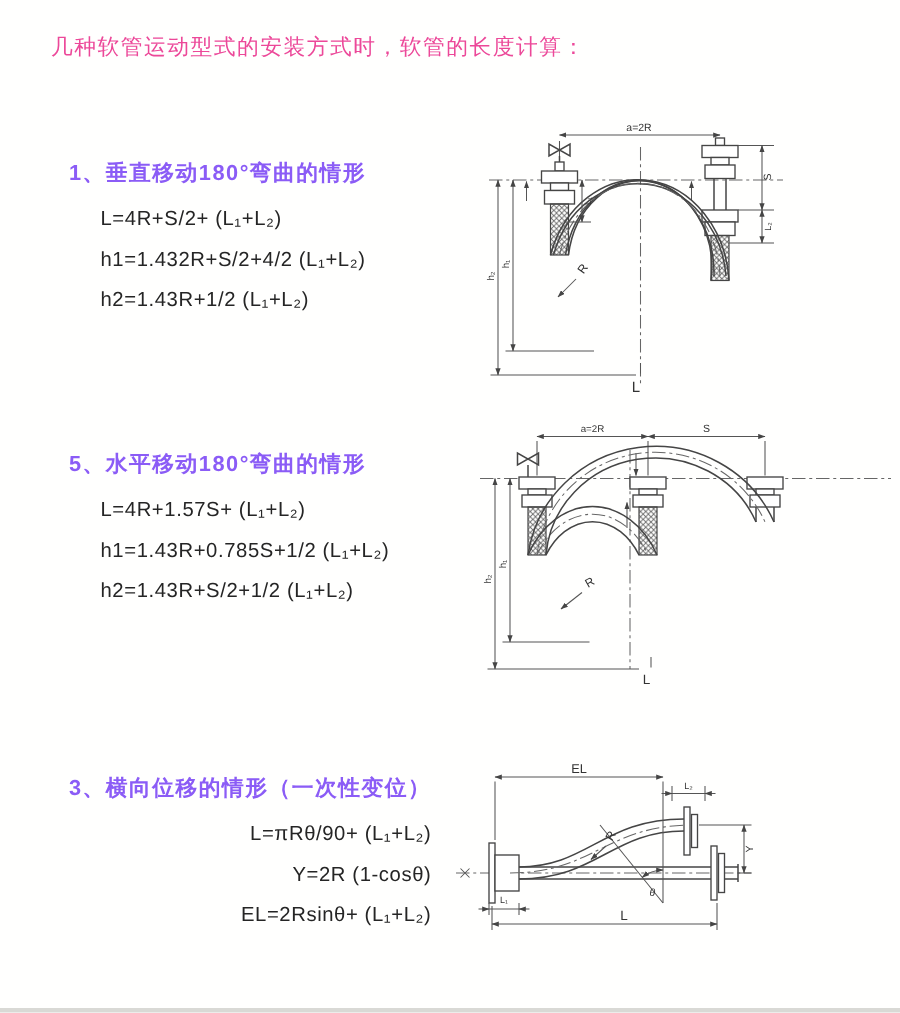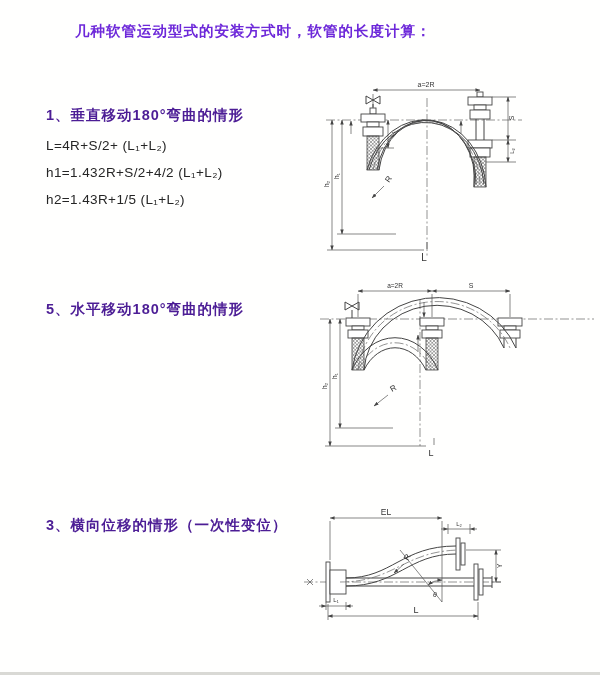--- a/index.html
+++ b/index.html
@@ -2,29 +2,29 @@
 <html><head>
 <meta charset="utf-8">
 <style>
   html,body{margin:0;padding:0;}
   body{
     width:600px;height:675px;position:relative;background:#fffffe;
     font-family:"Liberation Sans","DejaVu Sans",sans-serif;color:#222;
     overflow:hidden;
   }
   .page-title{
-    position:absolute;left:34px;top:22px;font-size:14.5px;font-weight:bold;
-    letter-spacing:1px;color:#6d28d9;margin-left:41px;
+    position:absolute;left:34px;top:22px;font-size:14.5px;font-weight:normal;
+    letter-spacing:1px;color:#ec4899;
   }
   .section{position:absolute;left:46px;}
   .sec1{top:106px;}
   .sec2{top:300px;}
   .sec3{top:516px;text-align:right;}
-  .sec-heading{font-size:14.5px;font-weight:bold;letter-spacing:1px;color:#4c1d95;margin:0 0 7px 0;}
-  .formulas{}
+  .sec-heading{font-size:14.5px;font-weight:bold;letter-spacing:1px;color:#8b5cf6;margin:0 0 7px 0;}
+  .formulas{margin-left:21px;}
   .formula{font-size:13.5px;line-height:27px;letter-spacing:0.4px;color:#252525;white-space:pre;}
   svg{position:absolute;overflow:visible;}
   #diagram1{left:308px;top:72px;}
   #diagram2{left:308px;top:278px;}
   #diagram3{left:296px;top:502px;}
   svg text{font-family:"Liberation Sans","DejaVu Sans",sans-serif;fill:#333;}
   .ln{stroke:#454545;stroke-width:1;fill:none;}
   .thin{stroke:#555;stroke-width:0.7;fill:none;}
   .cl{stroke:#666;stroke-width:0.7;fill:none;stroke-dasharray:9 2.5 2 2.5;}
   .fit{fill:#ffffff;stroke:#454545;stroke-width:0.9;}
@@ -33,30 +33,40 @@
 </head>
 <body>
 
 <div class="page-title">几种软管运动型式的安装方式时，软管的长度计算：</div>
 
 <div class="section sec1">
   <div class="sec-heading">1、垂直移动180°弯曲的情形</div>
   <div class="formulas">
     <div class="formula">L=4R+S/2+ (L₁+L₂)</div>
     <div class="formula">h1=1.432R+S/2+4/2 (L₁+L₂)</div>
-    <div class="formula">h2=1.43R+1/5 (L₁+L₂)</div>
+    <div class="formula">h2=1.43R+1/2 (L₁+L₂)</div>
   </div>
 </div>
 
 <div class="section sec2">
   <div class="sec-heading">5、水平移动180°弯曲的情形</div>
+  <div class="formulas">
+    <div class="formula">L=4R+1.57S+ (L₁+L₂)</div>
+    <div class="formula">h1=1.43R+0.785S+1/2 (L₁+L₂)</div>
+    <div class="formula">h2=1.43R+S/2+1/2 (L₁+L₂)</div>
+  </div>
 </div>
 
 <div class="section sec3">
   <div class="sec-heading">3、横向位移的情形（一次性变位）</div>
+  <div class="formulas">
+    <div class="formula">L=πRθ/90+ (L₁+L₂)</div>
+    <div class="formula">Y=2R (1-cosθ)</div>
+    <div class="formula">EL=2Rsinθ+ (L₁+L₂)</div>
+  </div>
 </div>
 
 <svg id="diagram1" width="290" height="192" viewBox="0 0 290 192">
   <defs>
     <marker id="m1" markerWidth="7" markerHeight="5" refX="6.5" refY="2.5" orient="auto-start-reverse">
       <path d="M0,0 L7,2.5 L0,5 Z" fill="#454545"></path>
     </marker>
     <pattern id="b1" width="3.5" height="3.5" patternUnits="userSpaceOnUse">
       <path d="M0,3.5 L3.5,0 M0,0 L3.5,3.5" stroke="#6a6a6a" stroke-width="0.6" fill="none"></path>
     </pattern>

